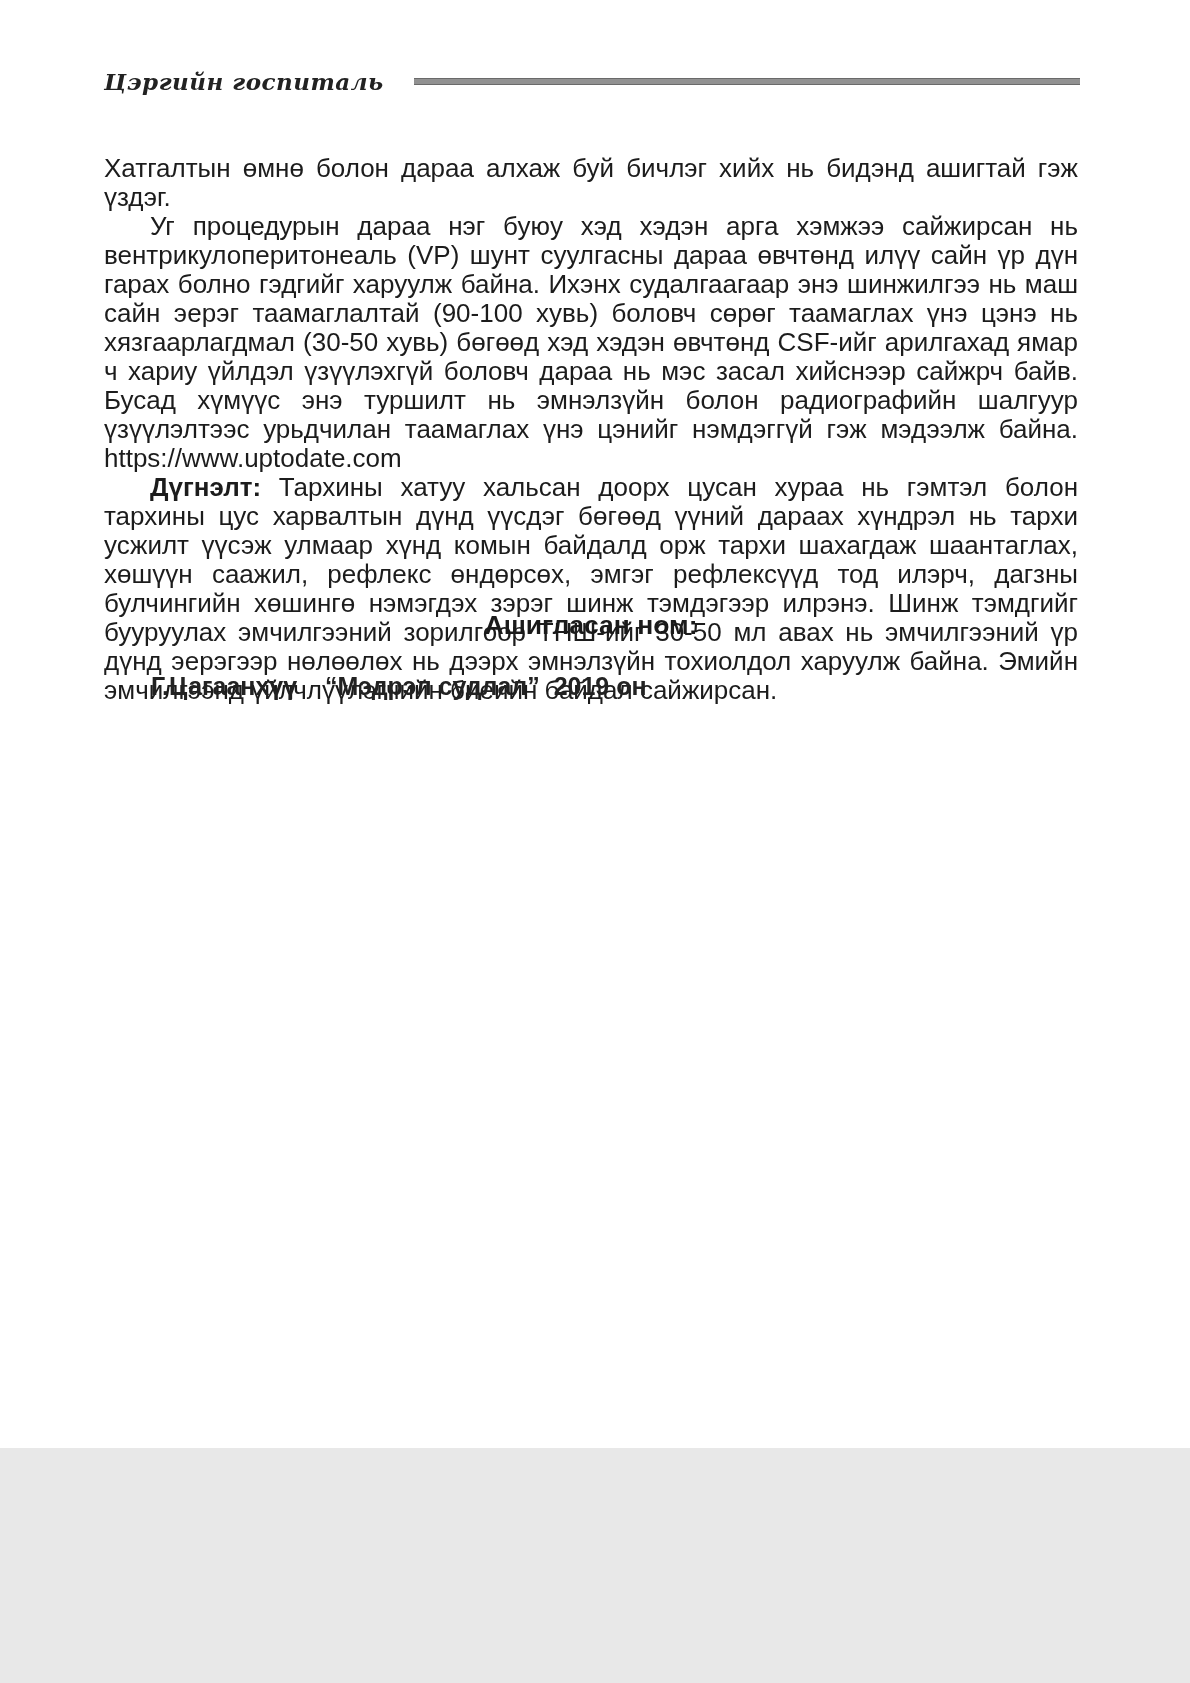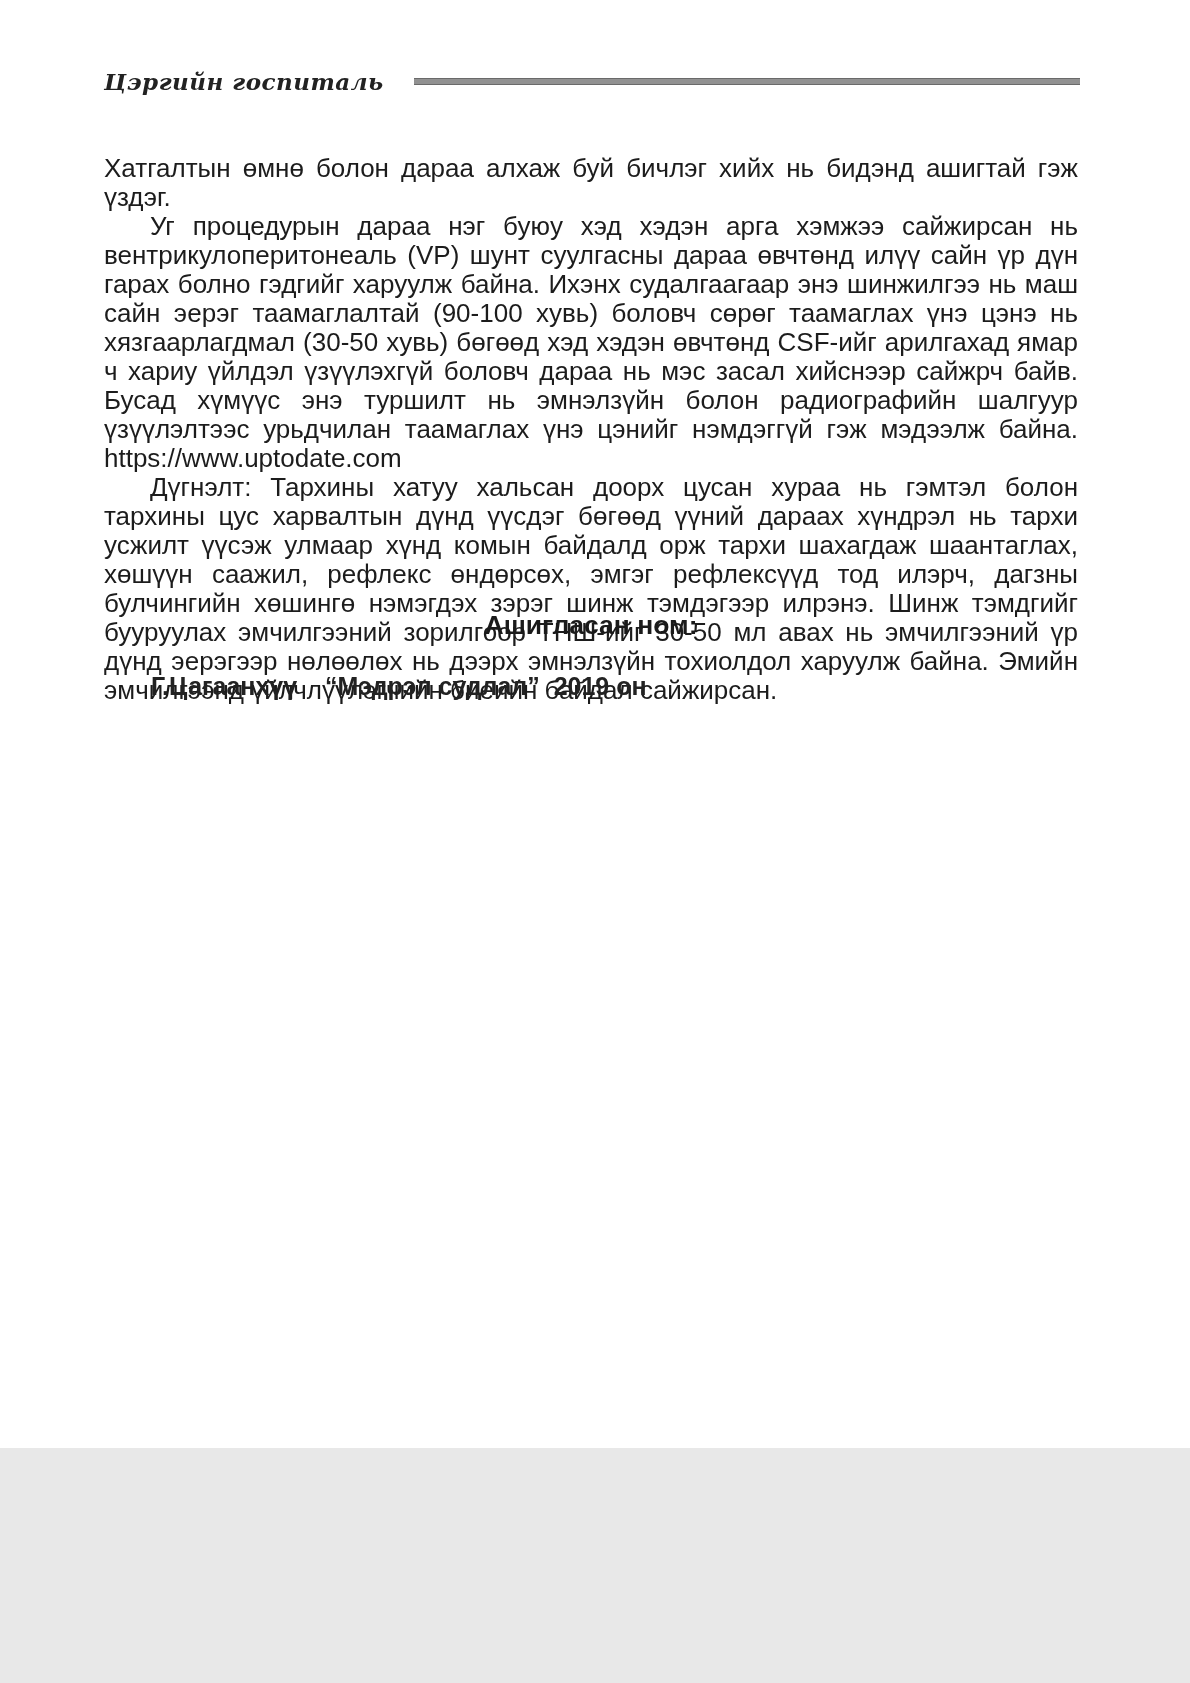--- a/index.html
+++ b/index.html
@@ -54,21 +54,21 @@
     text-align: justify;
     margin-top: 44px;
   }
   .body-text p {
     margin: 0;
   }
   .body-text p.indent {
     text-indent: 46px;
   }
   .bold {
-    font-weight: normal;
+    font-weight: bold;
   }
   
   .references {
     position: absolute;
     top: 610px;
     left: 104px;
     width: 974px;
   }
   .refs-heading {
     text-align: center;

